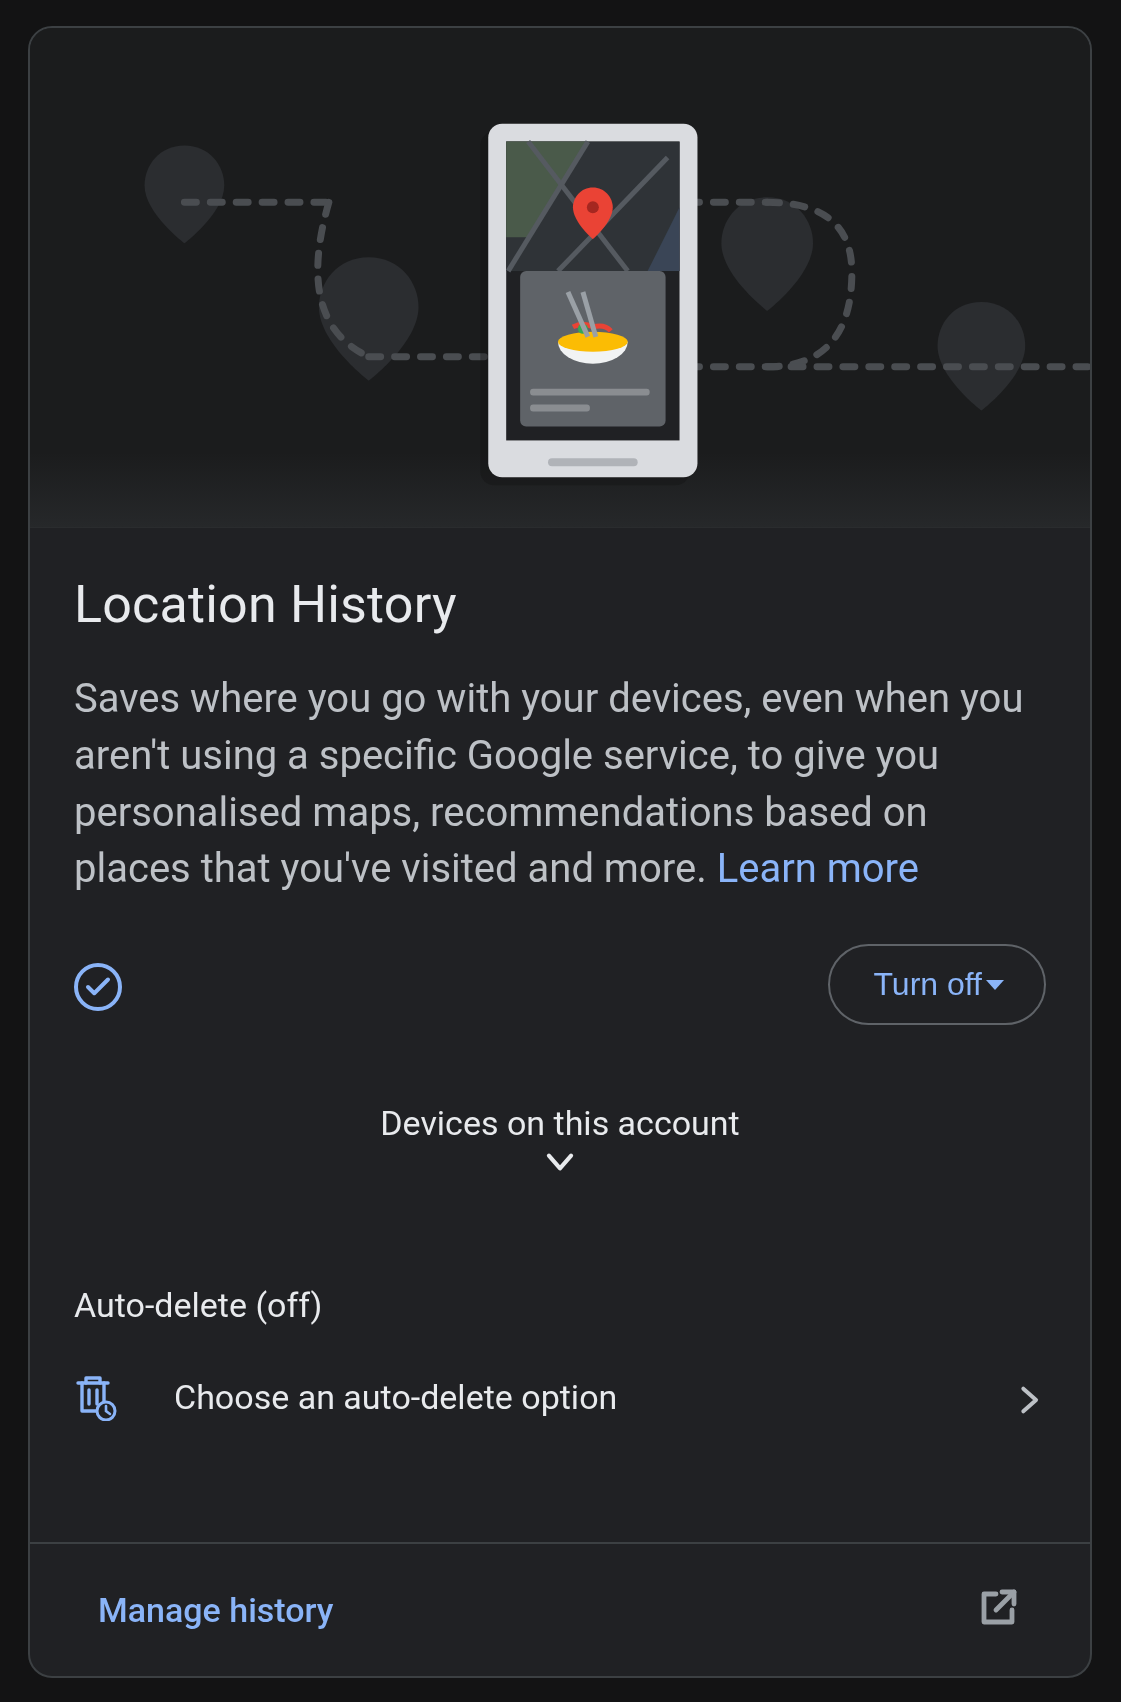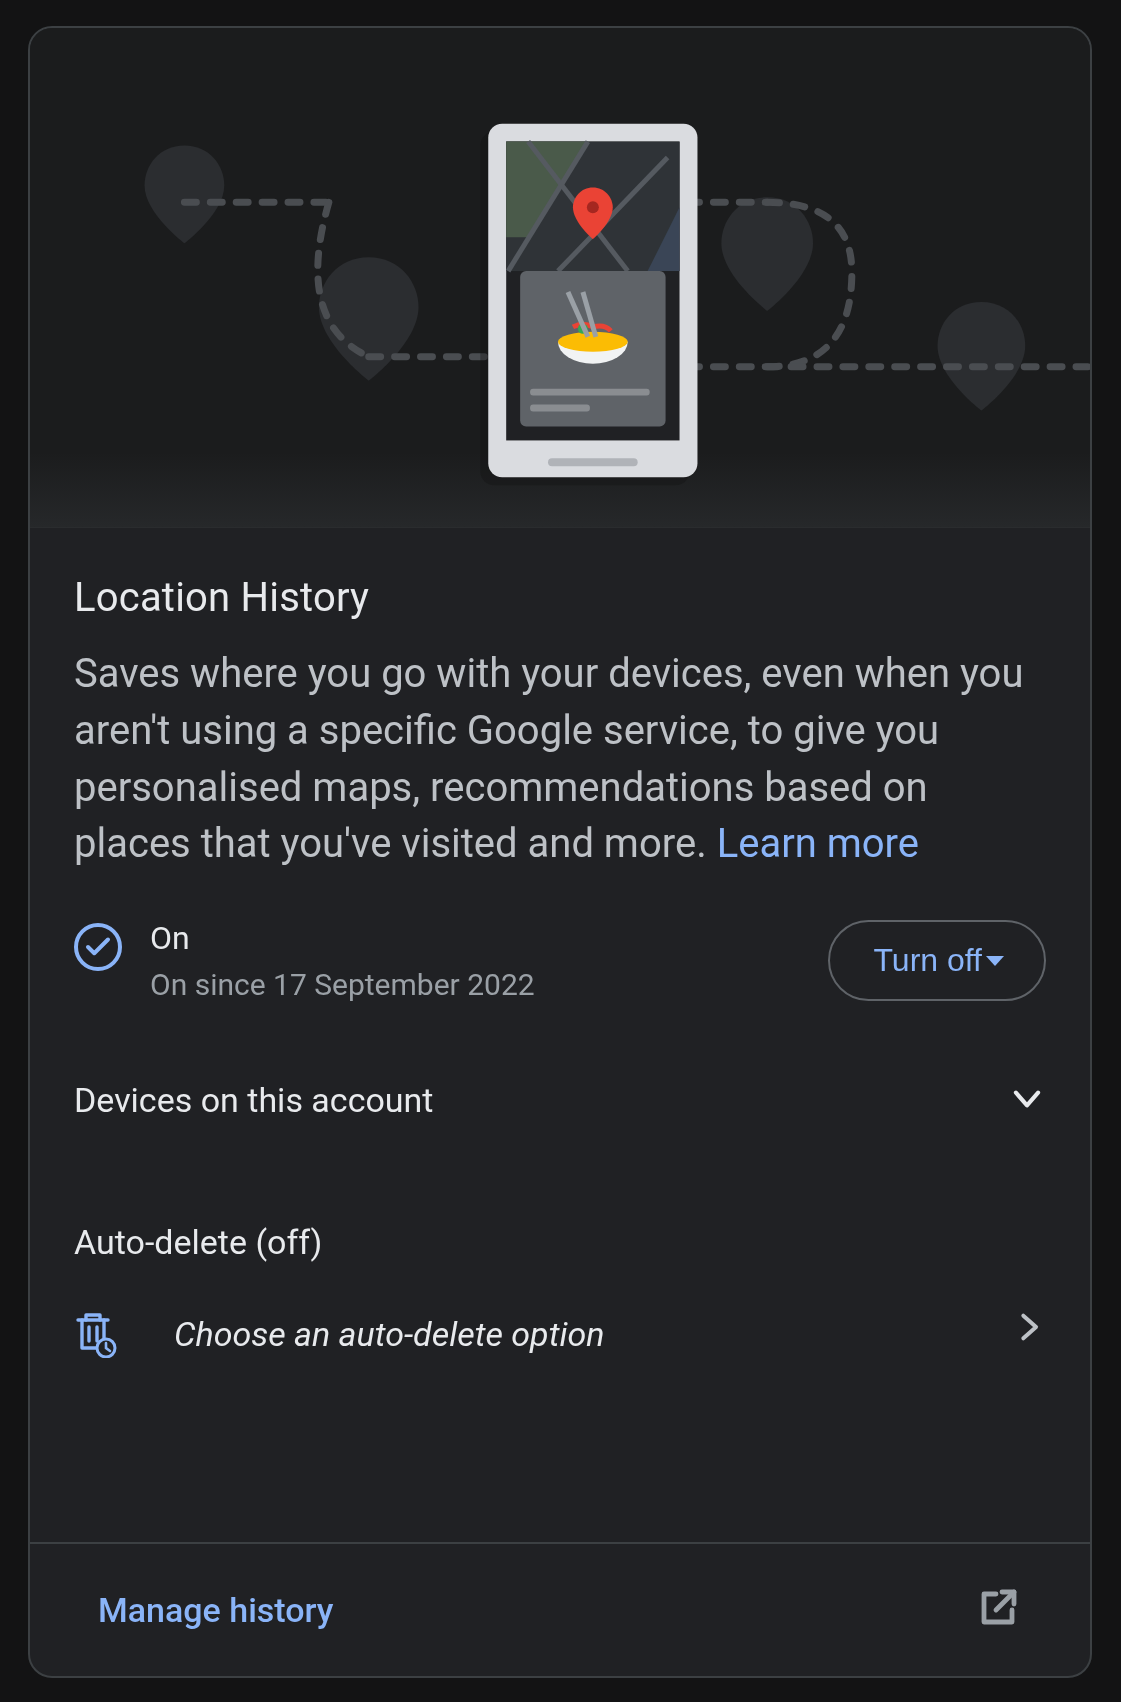--- a/index.html
+++ b/index.html
@@ -22,21 +22,21 @@
     overflow: hidden;
   }
   .hero {
     height: 500px;
     background: linear-gradient(to bottom, #1b1c1d 0%, #1b1c1d 85%, #26282a 100%);
     position: relative;
     border-bottom: 1px solid #2a2c2e;
   }
   .hero svg { position: absolute; inset: 0; }
   .content { padding: 46px 44px 0 44px; }
-  .title { font-size: 40px; font-weight: 400; color: #e8eaed; margin-bottom: 25px; letter-spacing: 0.2px;}
+  .title { font-size: 52px; font-weight: 400; color: #e8eaed; margin-bottom: 36px; letter-spacing: 0.2px;}
   .desc { font-size: 40px; line-height: 1.42; color: #bdc1c6; }
   .desc a { color: #8ab4f8; text-decoration: none; }
   .status-row {
     display: flex;
     align-items: center;
     justify-content: space-between;
     margin-top: 46px;
   }
   .status-left { display: flex; align-items: flex-start; gap: 28px; }
   .check-icon {
@@ -60,32 +60,32 @@
     background: transparent;
     cursor: pointer;
   }
   .caret-down {
     width: 0; height: 0;
     border-left: 9px solid transparent;
     border-right: 9px solid transparent;
     border-top: 10px solid #8ab4f8;
   }
   .devices-row {
-    display: flex; align-items: flex-start; justify-content: space-between;
+    display: flex; align-items: center; justify-content: space-between;
     margin-top: 78px;
     cursor: pointer;
+    flex-direction: column;
   }
   .devices-row .label { font-size: 34px; color: #e8eaed; }
   .chevron-down svg { width: 38px; height: 38px; }
   .auto-delete-section { margin-top: 100px; }
   .auto-delete-title { font-size: 34px; color: #e8eaed; margin-bottom: 48px; }
   .auto-delete-row {
-    display: flex; align-items: flex-start; justify-content: space-between;
-    cursor: pointer;
-    font-style: italic;
+    display: flex; align-items: flex-end; justify-content: space-between;
+    cursor: pointer;
   }
   .auto-delete-left { display: flex; align-items: center; gap: 56px; }
   .del-icon { width: 44px; height: 48px; }
   .auto-delete-row .label { font-size: 34px; color: #e8eaed; }
   .chevron-right svg { width: 34px; height: 34px; }
   .footer {
     position: absolute;
     bottom: 0; left: 0; right: 0;
     border-top: 2px solid #3c4043;
     padding: 40px 68px;
@@ -160,24 +160,20 @@
     <p class="desc">
       <span>Saves where you go with your devices, even when you aren't using a specific Google service, to give you personalised maps, recommendations based on places that you've visited and more. </span><a href="#">Learn more</a>
     </p>
 
     <div class="status-row">
       <div class="status-left">
         <div class="check-icon">
           <svg viewBox="0 0 24 24">
               <path d="M4 12 l5 5 l11 -11" stroke="#8ab4f8" stroke-width="3.2" fill="none" stroke-linecap="round" stroke-linejoin="round"></path>
             </svg>
-        </div>
-        <div class="status-text">
-          <div class="on">On</div>
-          <div class="since">On since 17 September 2022</div>
         </div>
       </div>
       <button class="turn-off-btn">
         <span>Turn off</span>
         <span class="caret-down"></span>
       </button>
     </div>
 
     <div class="devices-row">
       <div class="label">Devices on this account</div>

